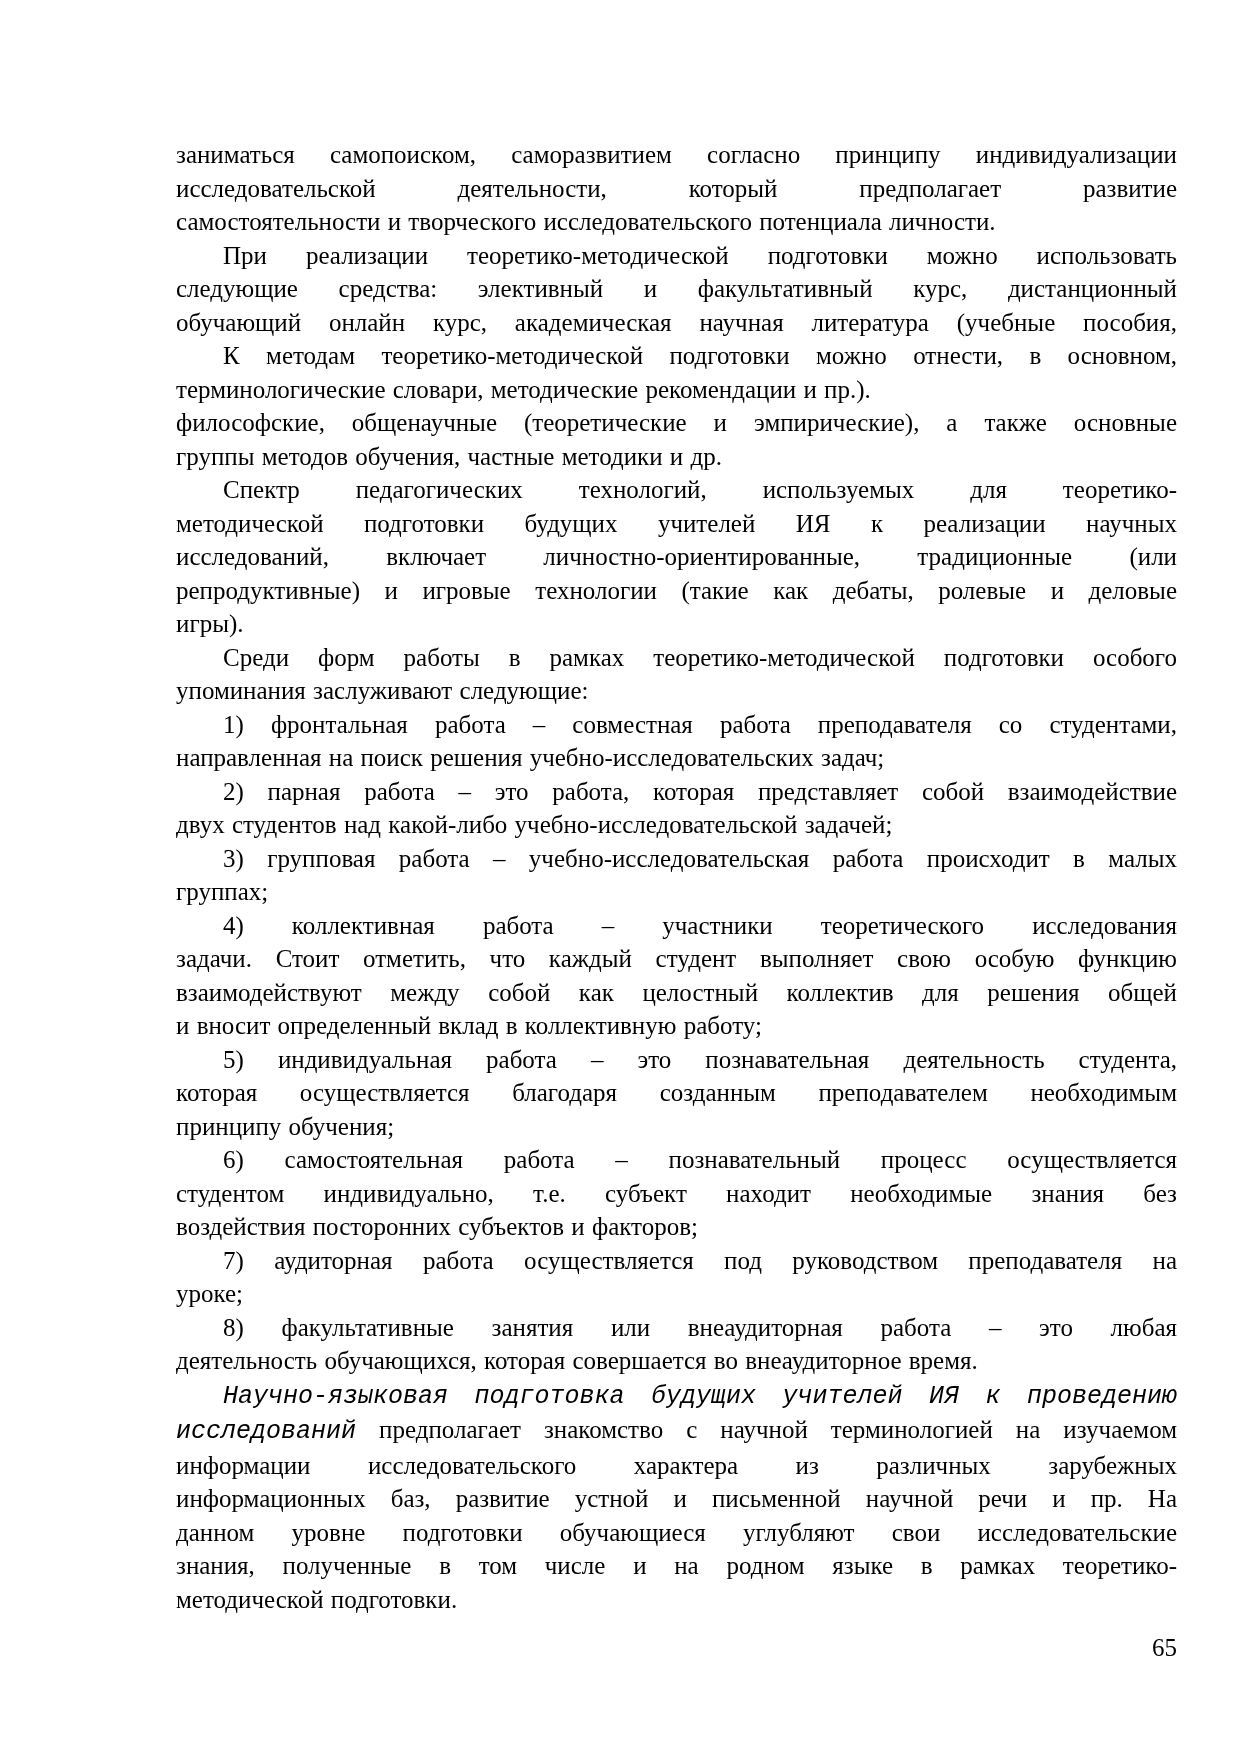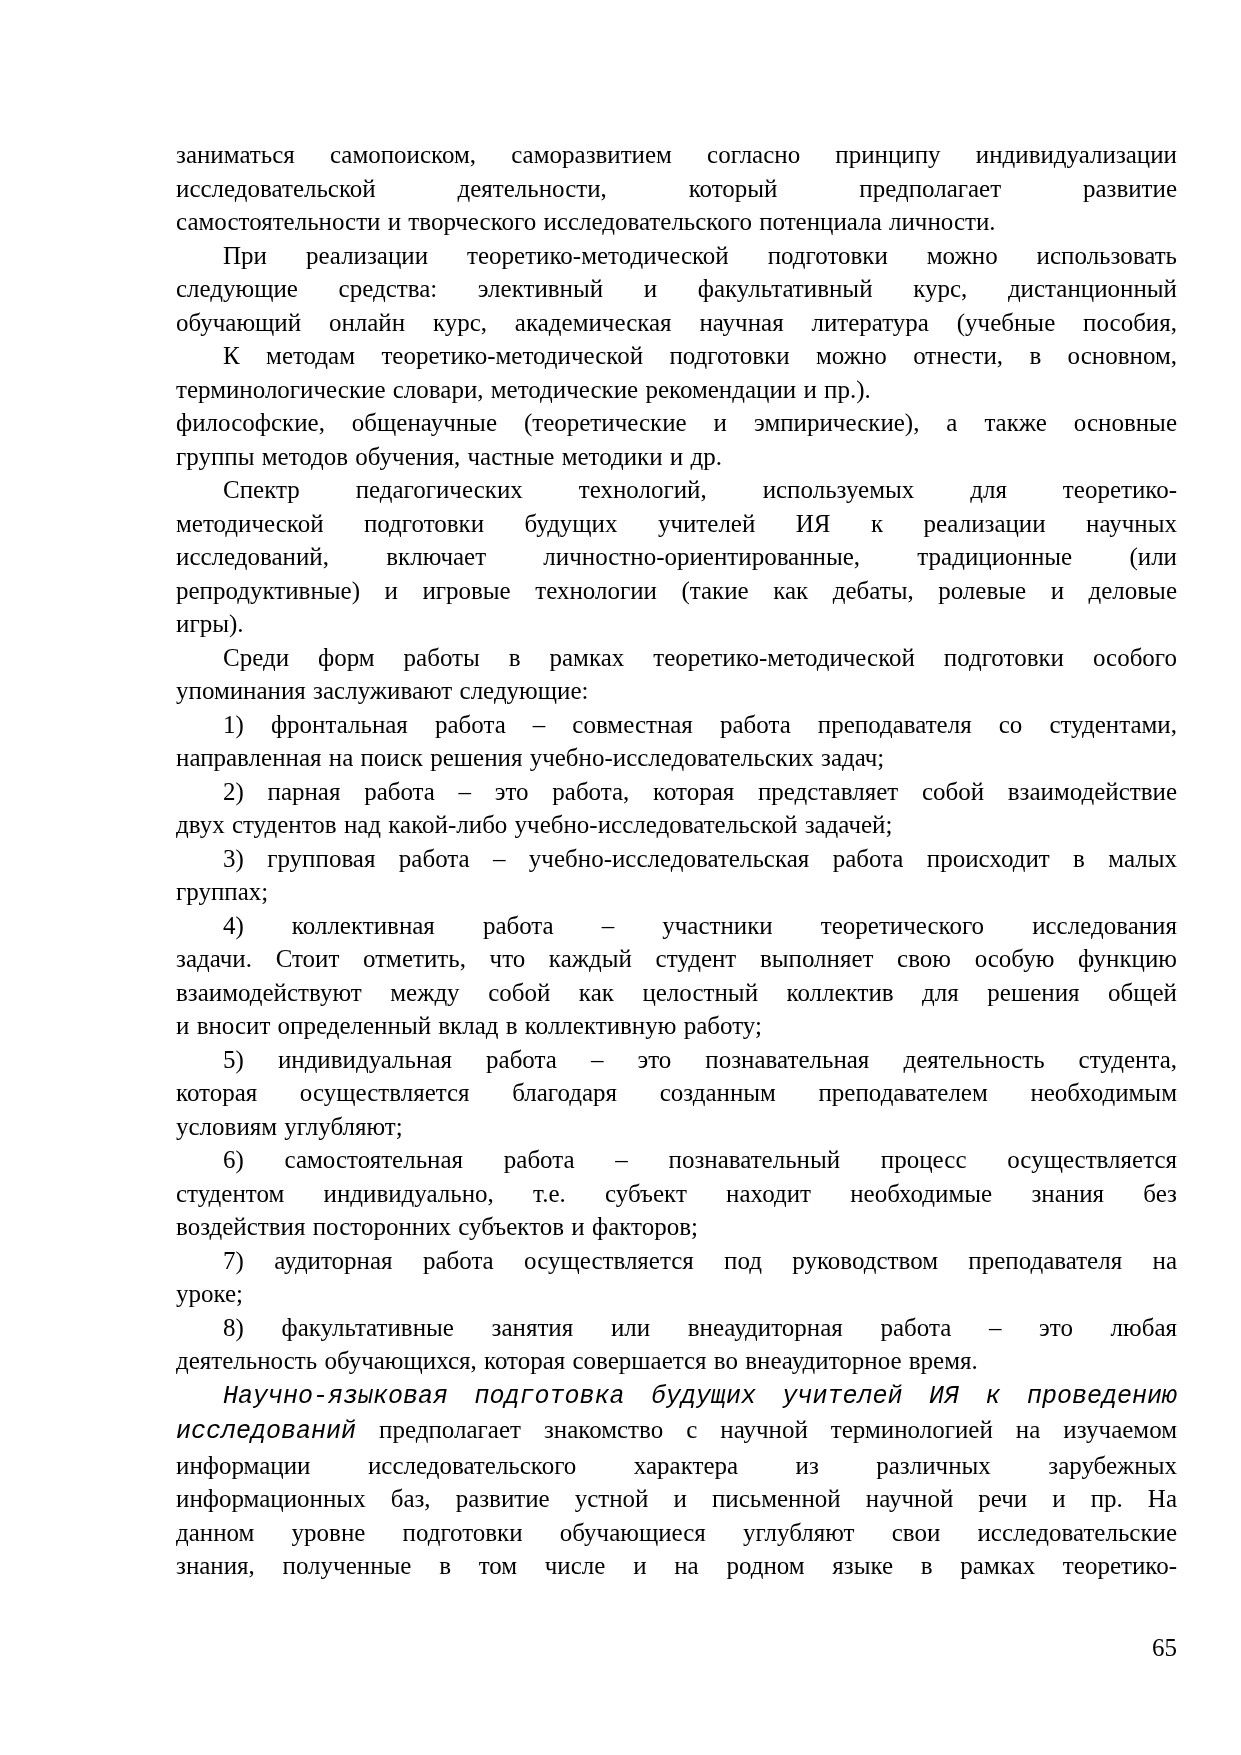--- a/index.html
+++ b/index.html
@@ -74,29 +74,30 @@
       <div class="line indent"><span>2) парная работа – это работа, которая представляет собой взаимодействие</span></div>
       <div class="line last"><span>двух студентов над какой-либо учебно-исследовательской задачей;</span></div>
       <div class="line indent"><span>3) групповая работа – учебно-исследовательская работа происходит в малых</span></div>
       <div class="line last"><span>группах;</span></div>
       <div class="line indent"><span>4) коллективная работа – участники теоретического исследования</span></div>
       <div class="line"><span>задачи. Стоит отметить, что каждый студент выполняет свою особую функцию</span></div>
       <div class="line"><span>взаимодействуют между собой как целостный коллектив для решения общей</span></div>
       <div class="line last"><span>и вносит определенный вклад в коллективную работу;</span></div>
       <div class="line indent"><span>5) индивидуальная работа – это познавательная деятельность студента,</span></div>
       <div class="line"><span>которая осуществляется благодаря созданным преподавателем необходимым</span></div>
-      <div class="line last"><span>условиям углубляют;</span></div>
+      <div class="line last"><span>принципу обучения;</span></div>
       <div class="line indent"><span>6) самостоятельная работа – познавательный процесс осуществляется</span></div>
       <div class="line"><span>студентом индивидуально, т.е. субъект находит необходимые знания без</span></div>
       <div class="line last"><span>воздействия посторонних субъектов и факторов;</span></div>
       <div class="line indent"><span>7) аудиторная работа осуществляется под руководством преподавателя на</span></div>
       <div class="line last"><span>уроке;</span></div>
       <div class="line indent"><span>8) факультативные занятия или внеаудиторная работа – это любая</span></div>
       <div class="line last"><span>деятельность обучающихся, которая совершается во внеаудиторное время.</span></div>
       <div class="line indent"><i>Научно-языковая подготовка будущих учителей ИЯ к проведению</i></div>
       <div class="line"><i>исследований</i><span> предполагает знакомство с научной терминологией на изучаемом</span></div>
       <div class="line"><span>информации исследовательского характера из различных зарубежных</span></div>
       <div class="line"><span>информационных баз, развитие устной и письменной научной речи и пр. На</span></div>
       <div class="line"><span>данном уровне подготовки обучающиеся углубляют свои исследовательские</span></div>
       <div class="line"><span>знания, полученные в том числе и на родном языке в рамках теоретико-</span></div>
+      <div class="line last"><span>методической подготовки.</span></div>
     </div>
   <div class="page-number">65</div>
 </div>
 
 </body></html>

